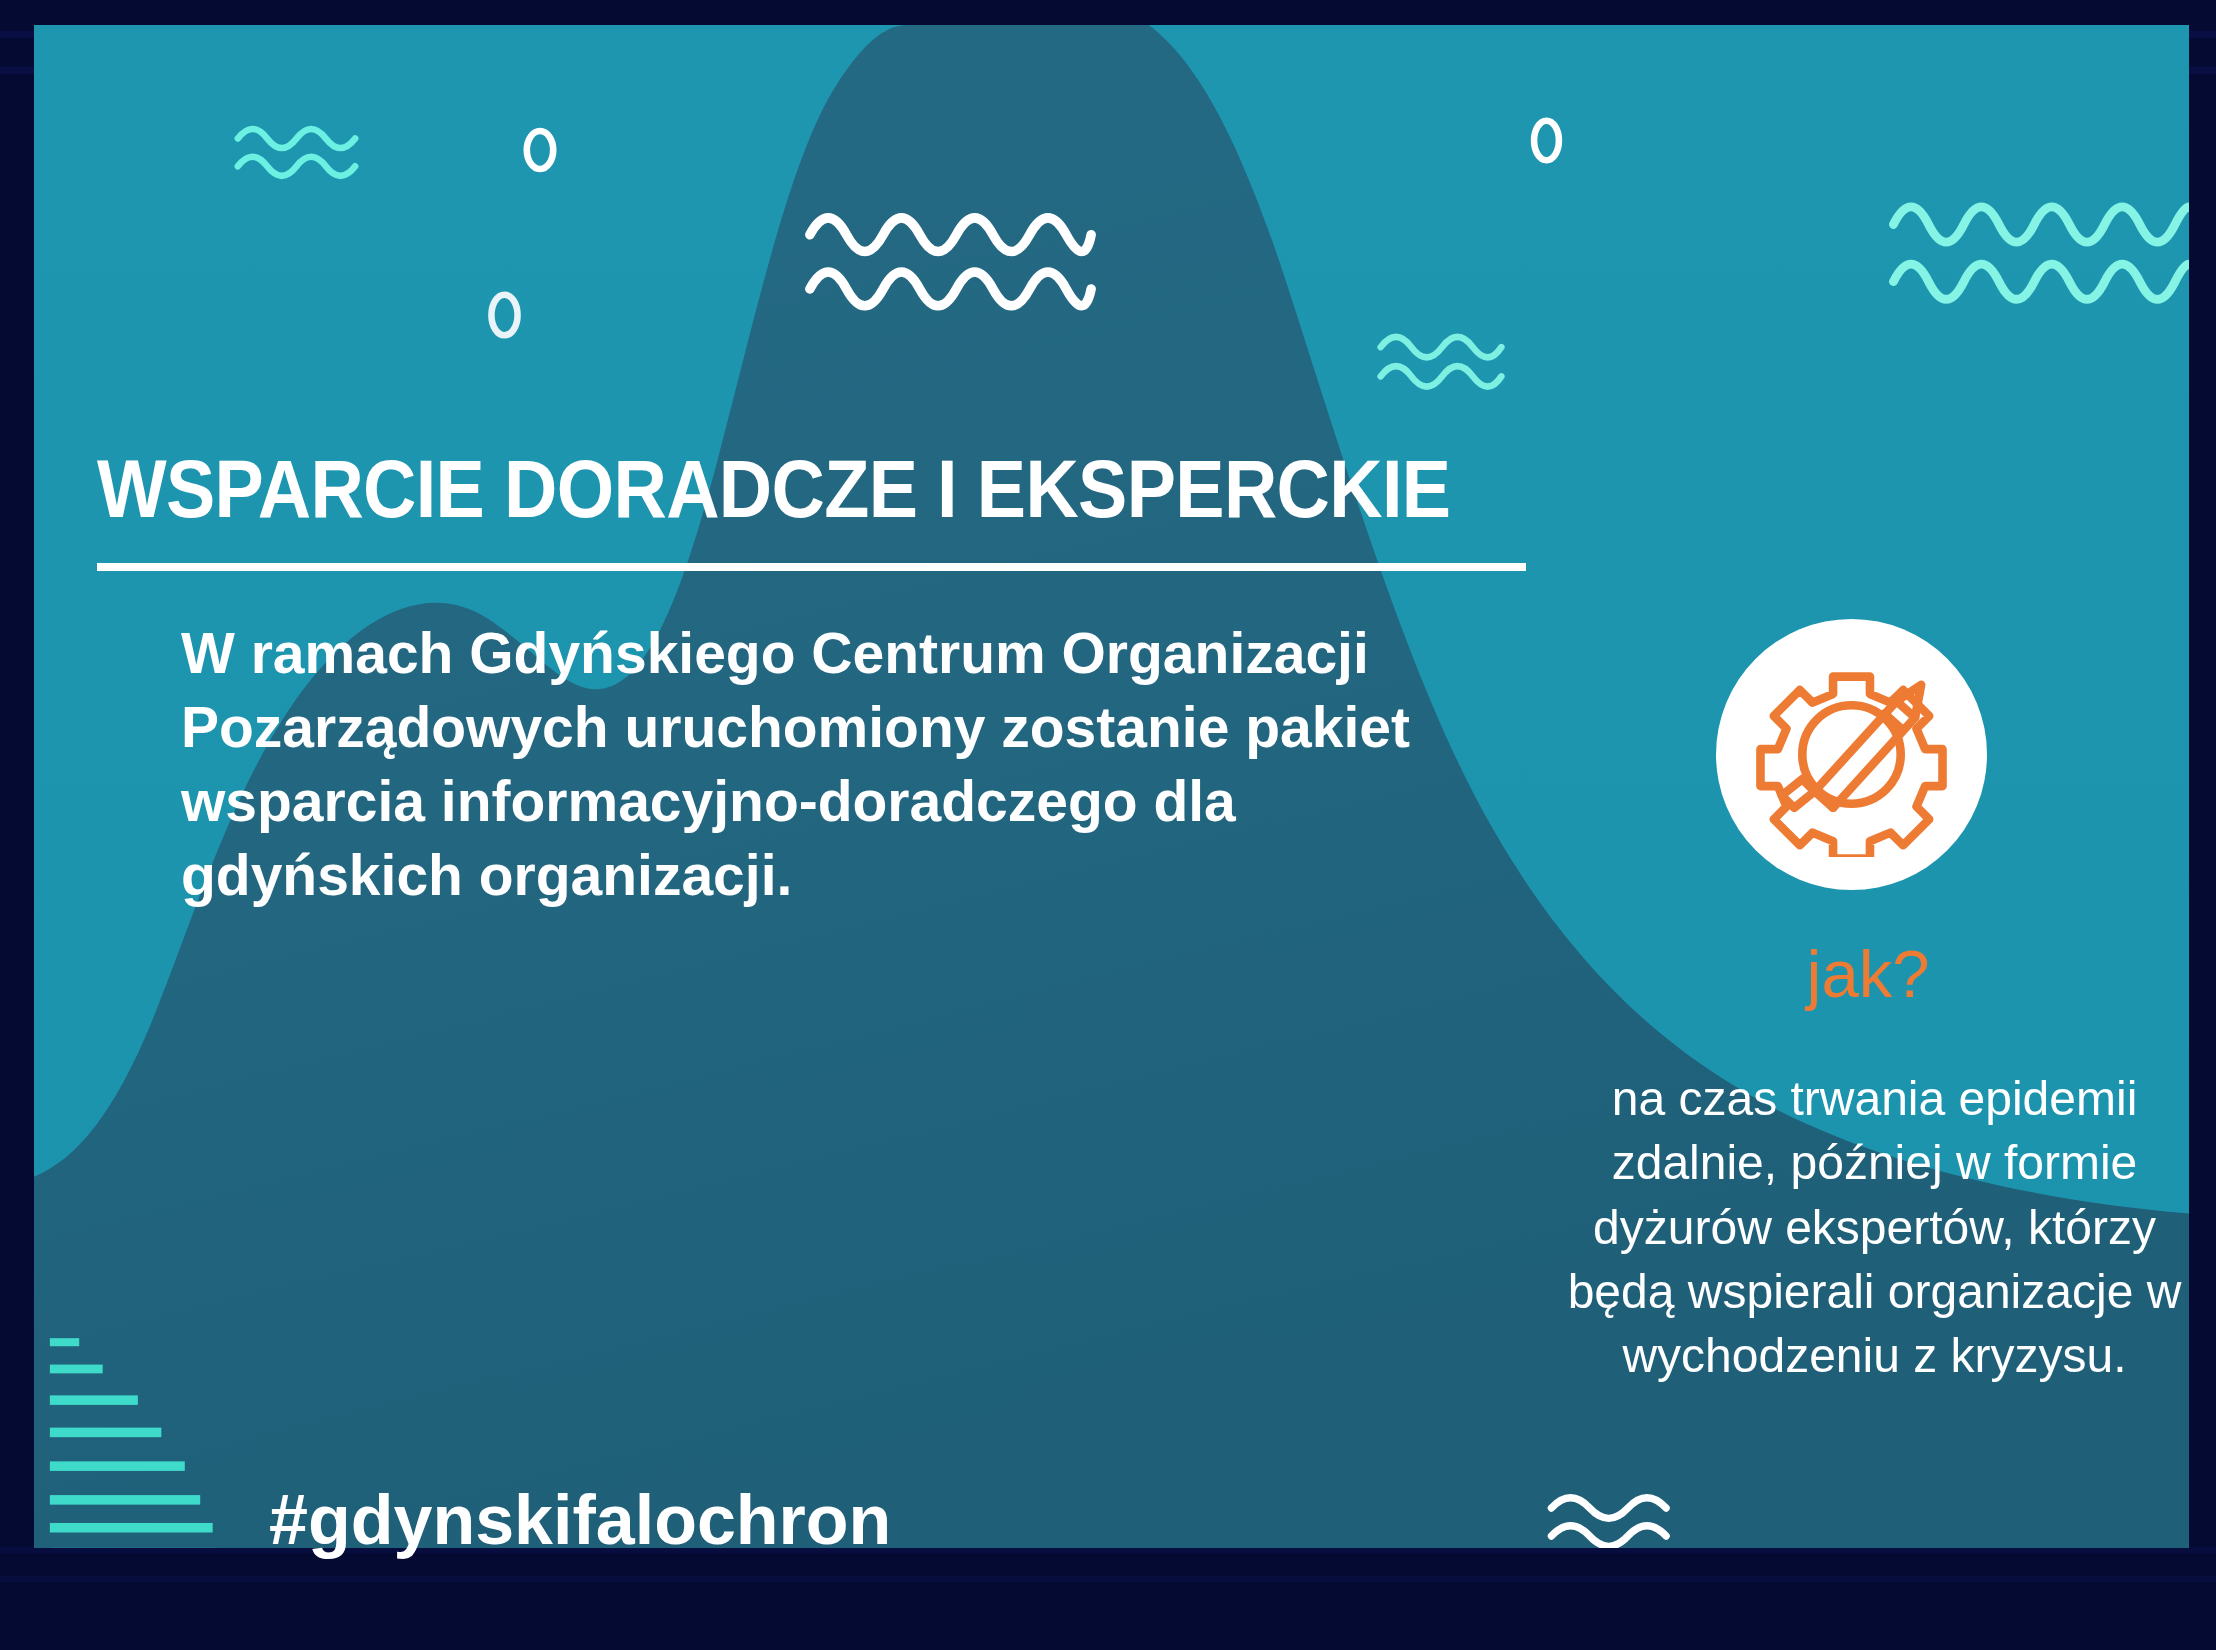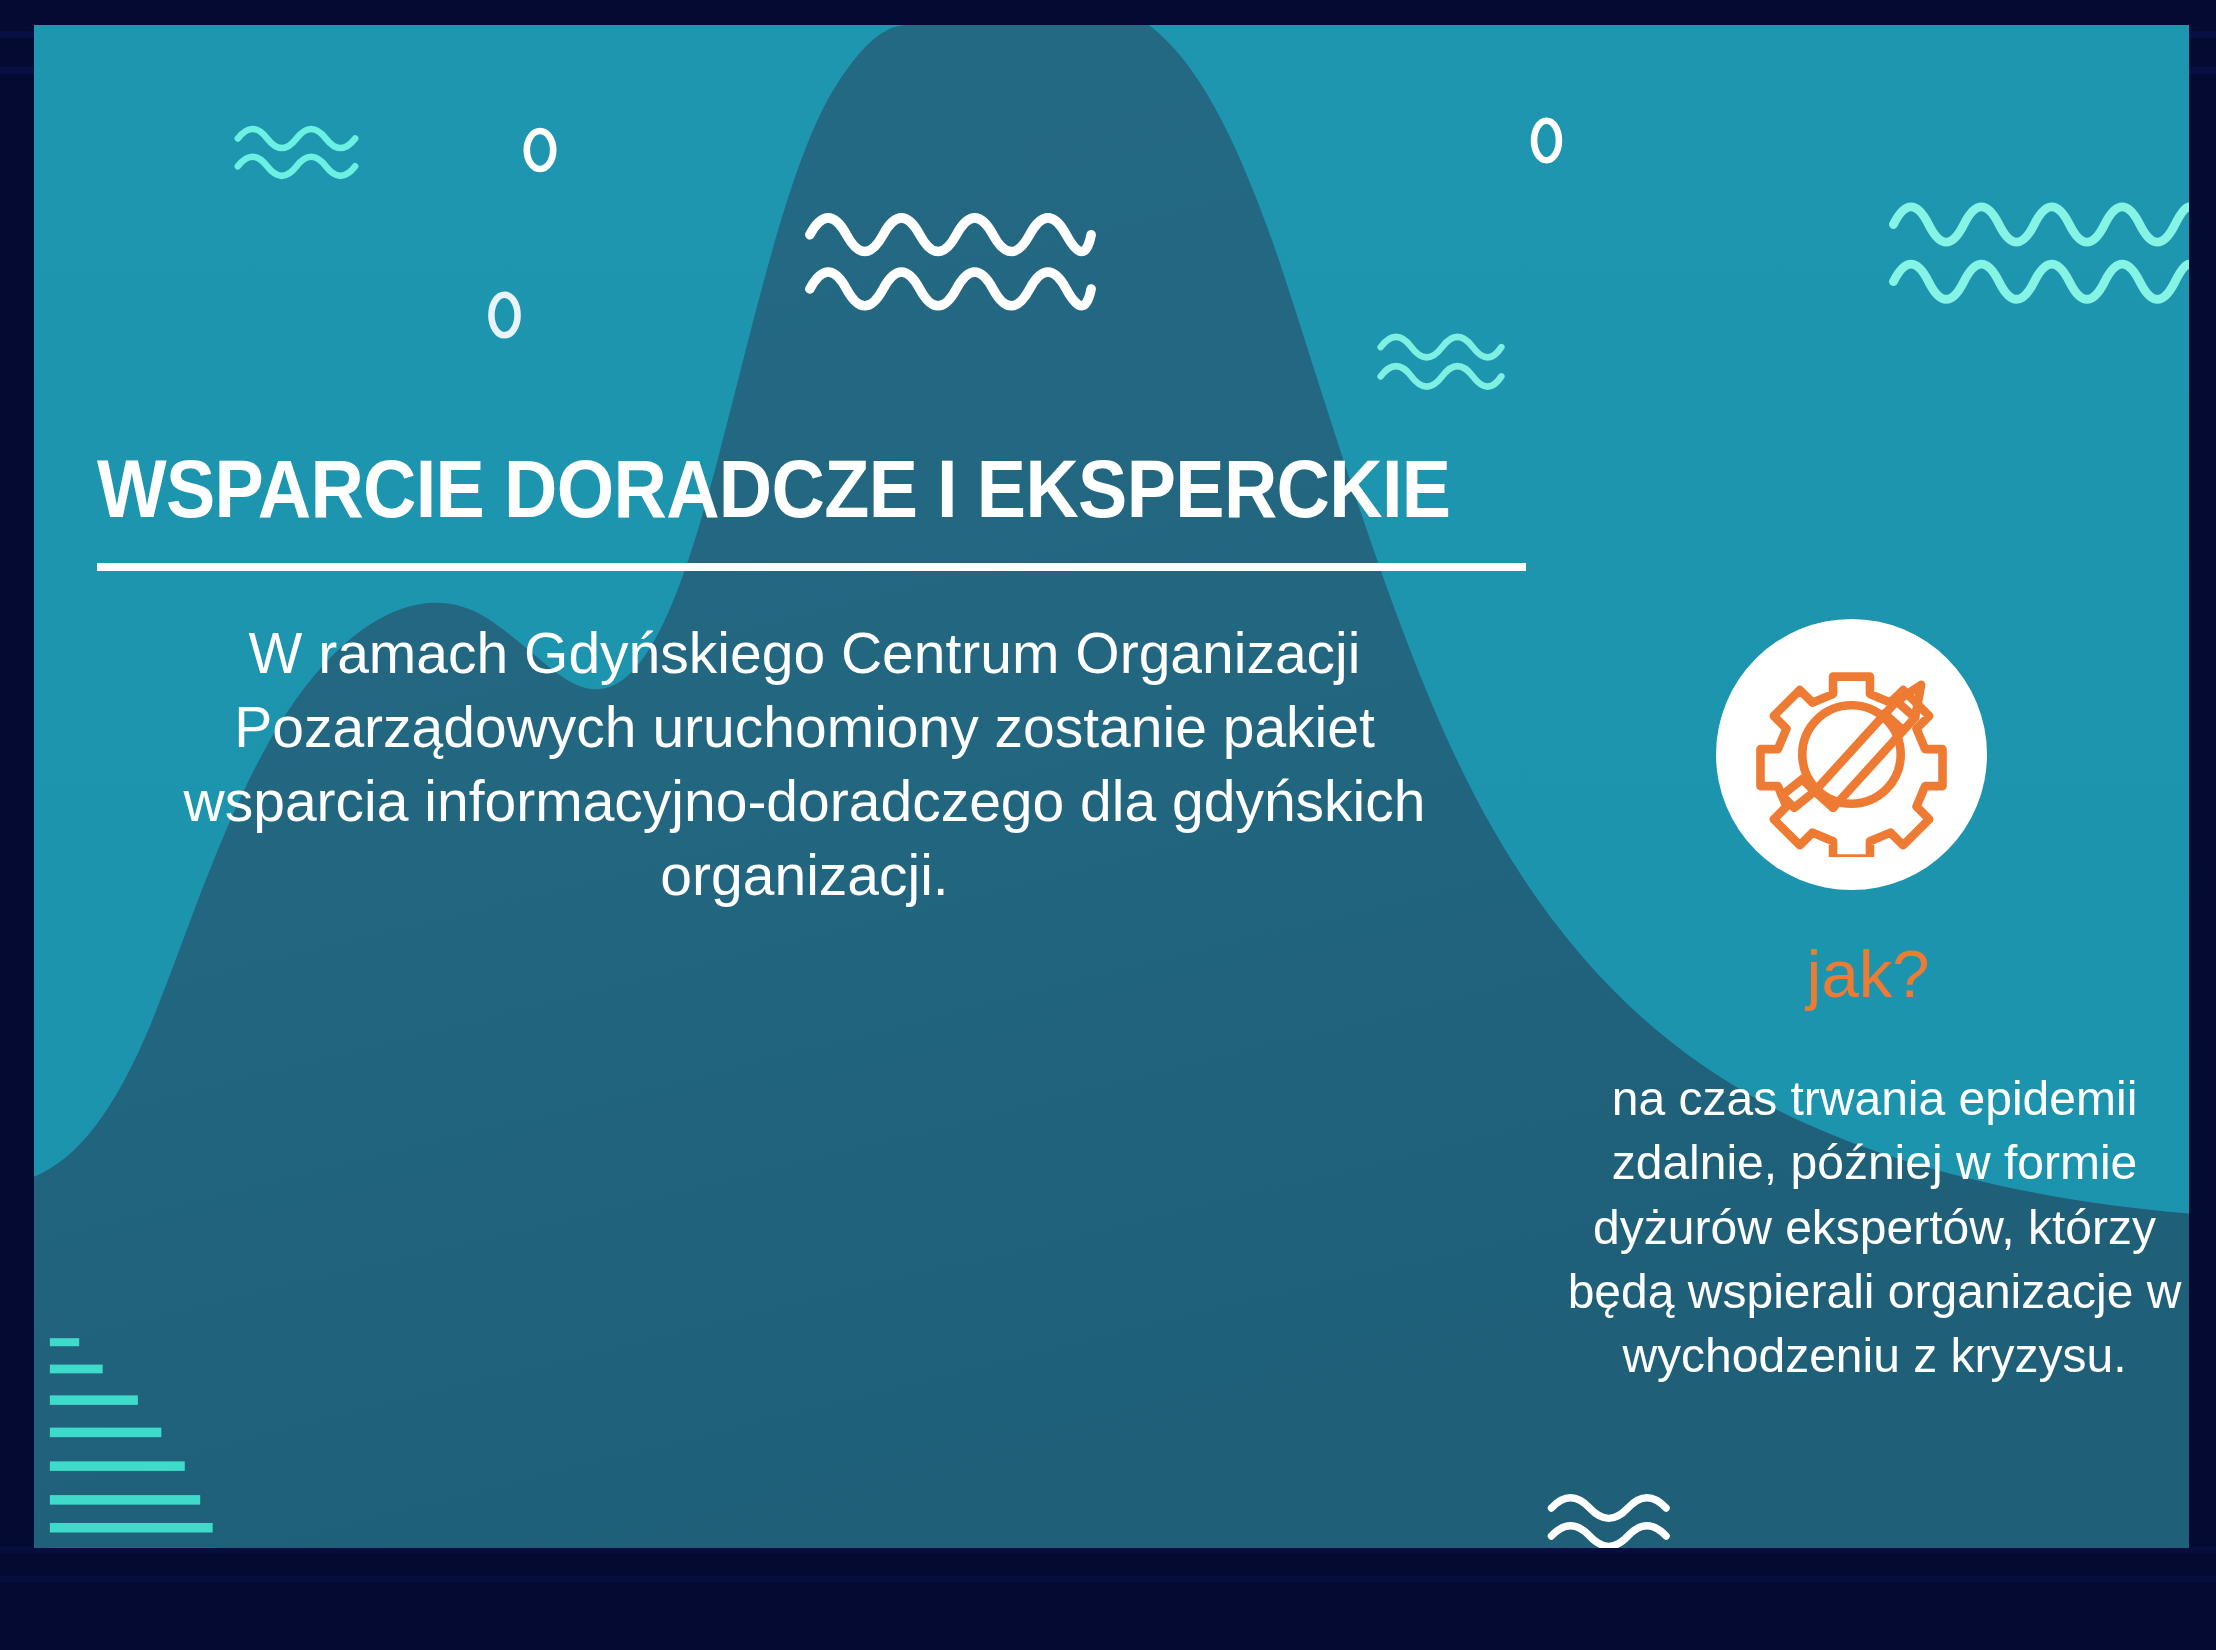--- a/index.html
+++ b/index.html
@@ -56,22 +56,23 @@
     width:1429px; height:8px;
     background:#ffffff;
   }
   #body-text {
     position:absolute;
     left:147px; top:591px;
     width:1247px;
     color:#ffffff;
     font-size:57px;
     line-height:1.30;
-    text-align:center;
-    font-stretch:condensed;
+    text-align:left;
+    font-stretch:condensed;
+    font-weight:bold;
   }
 
   
   #icon-badge {
     position:absolute;
     left:1682px; top:594px;
     width:271px; height:271px;
     border-radius:50%;
     background:#ffffff;
     display:flex; align-items:center; justify-content:center;
@@ -245,15 +246,16 @@
         </g>
       </svg>
     </div>
 
     <div id="jak">jak?</div>
 
     <div id="right-text">na czas trwania epidemii zdalnie, później w formie dyżurów ekspertów, którzy będą wspierali organizacje w wychodzeniu z kryzysu.</div>
 
   </div>
 
+  <div id="hashtag">#gdynskifalochron</div>
 
 </div>
 
 
 </body></html>

